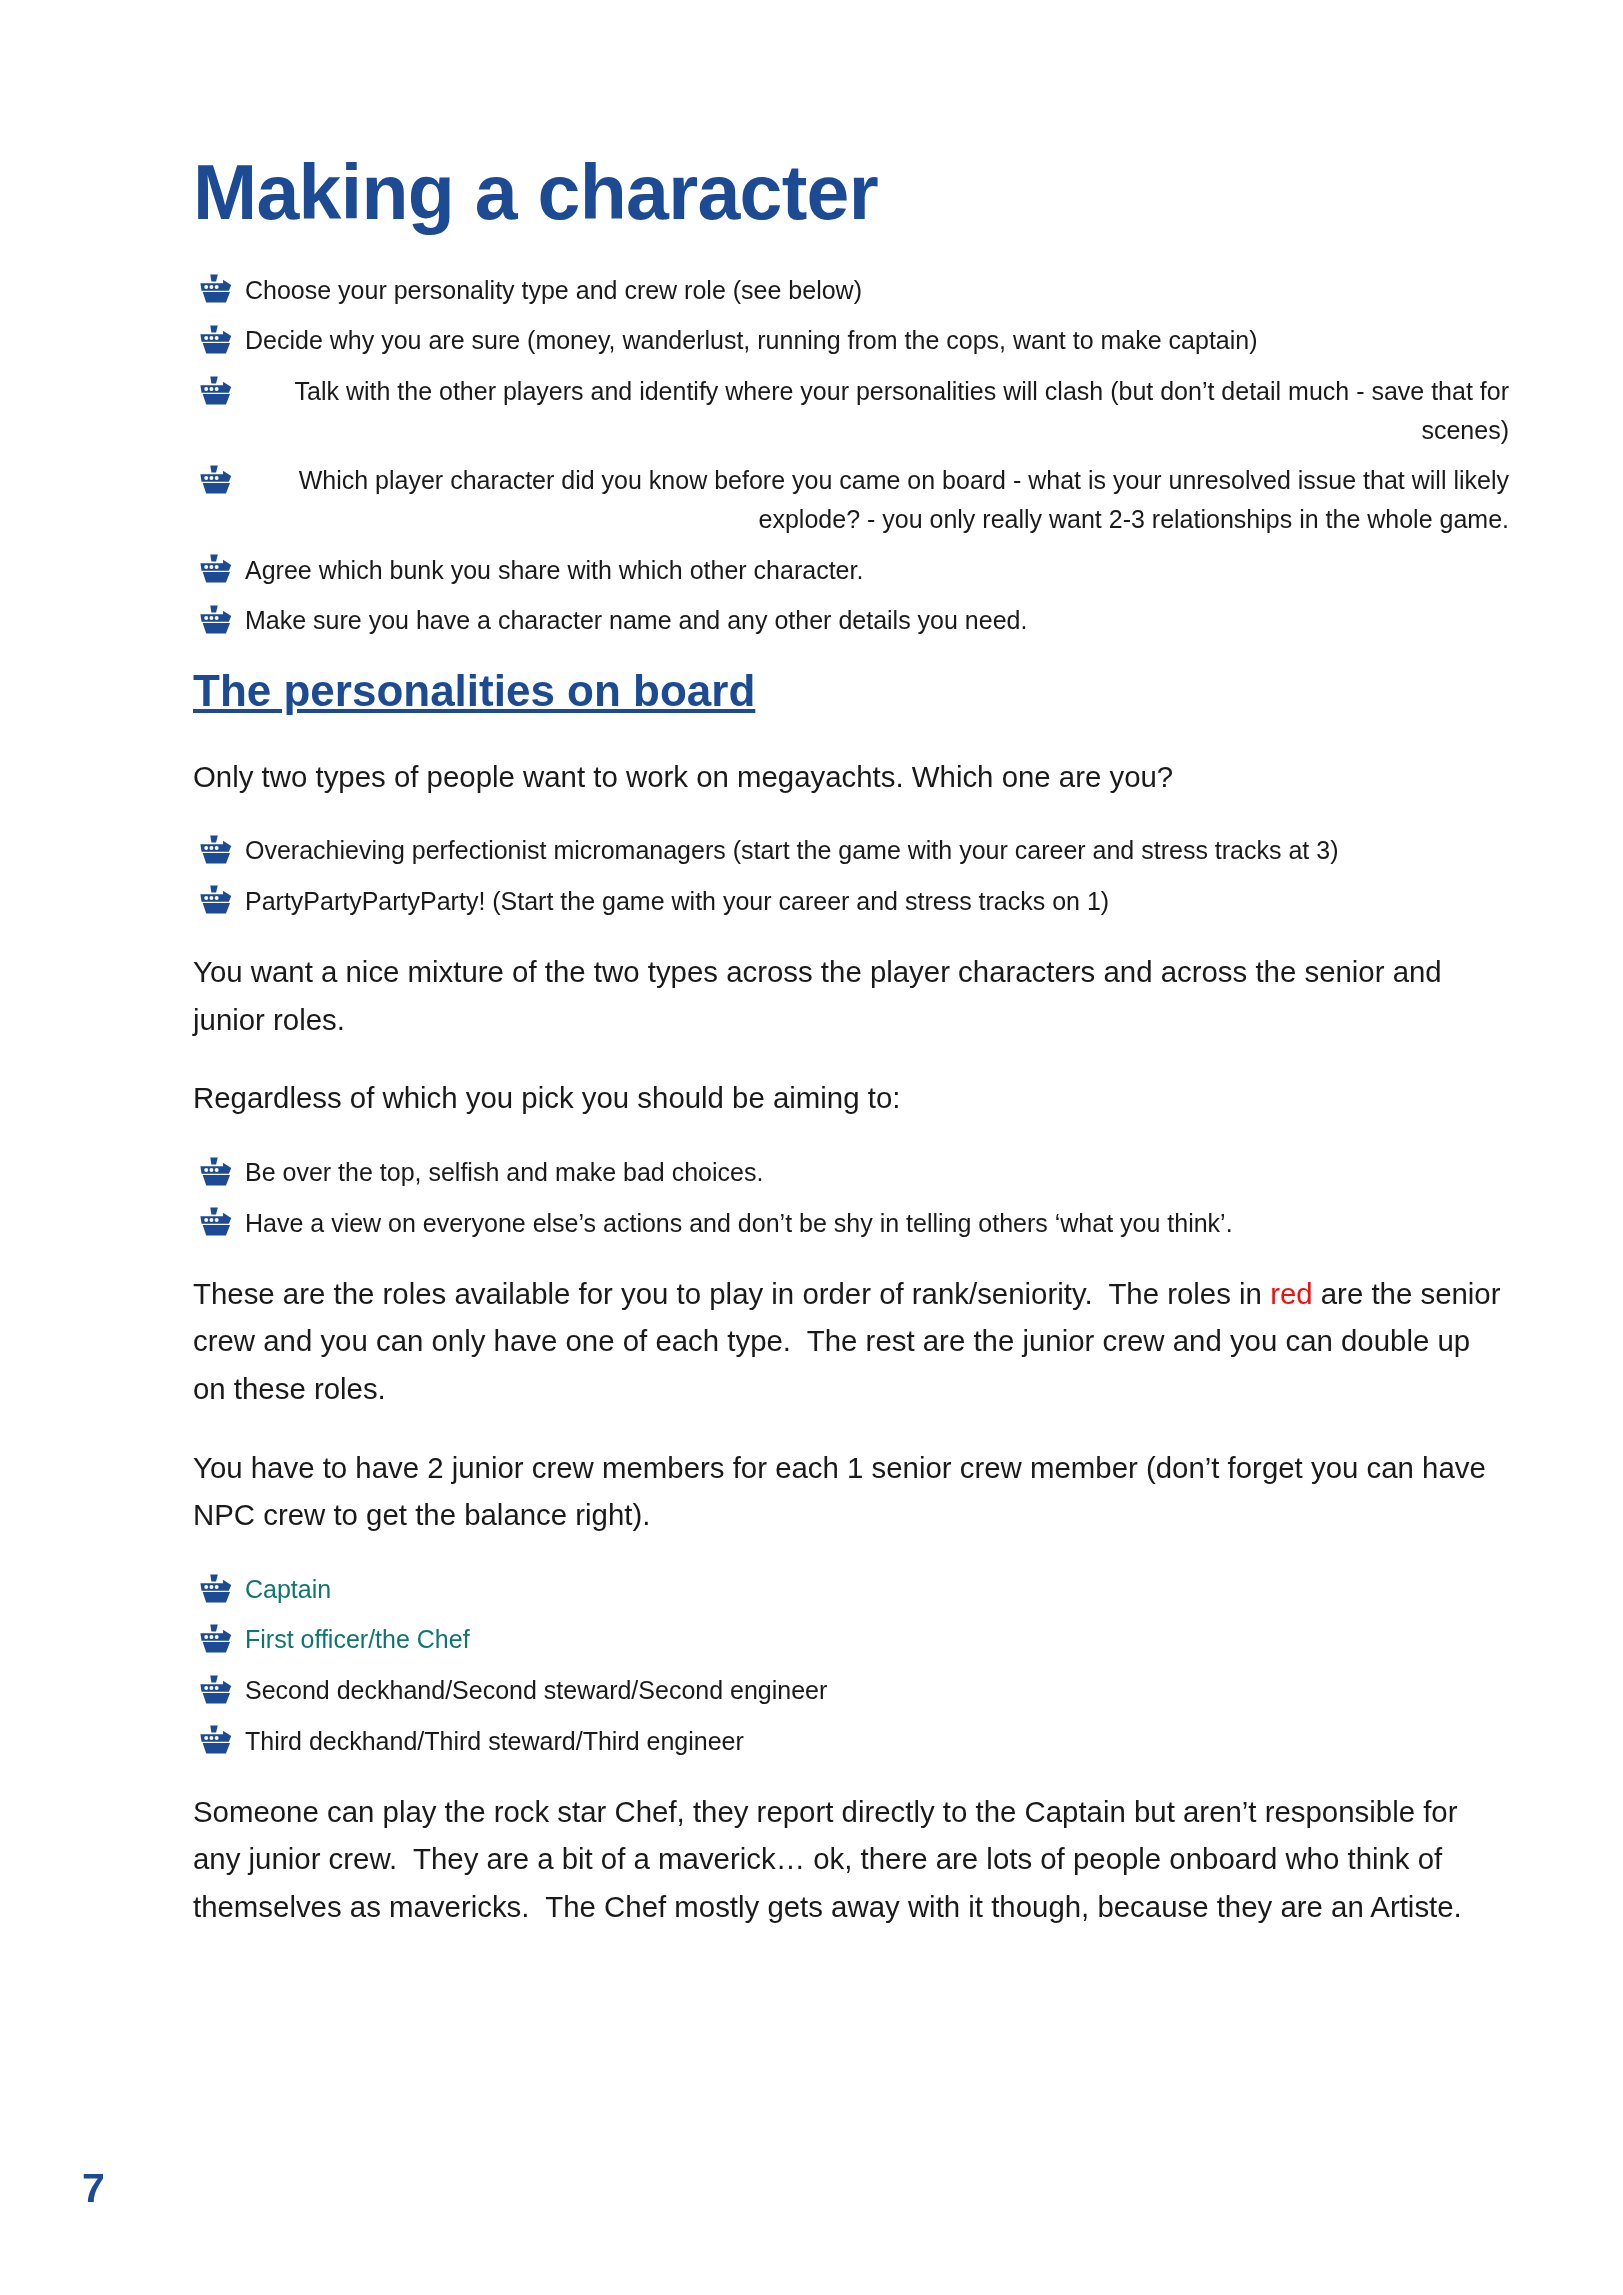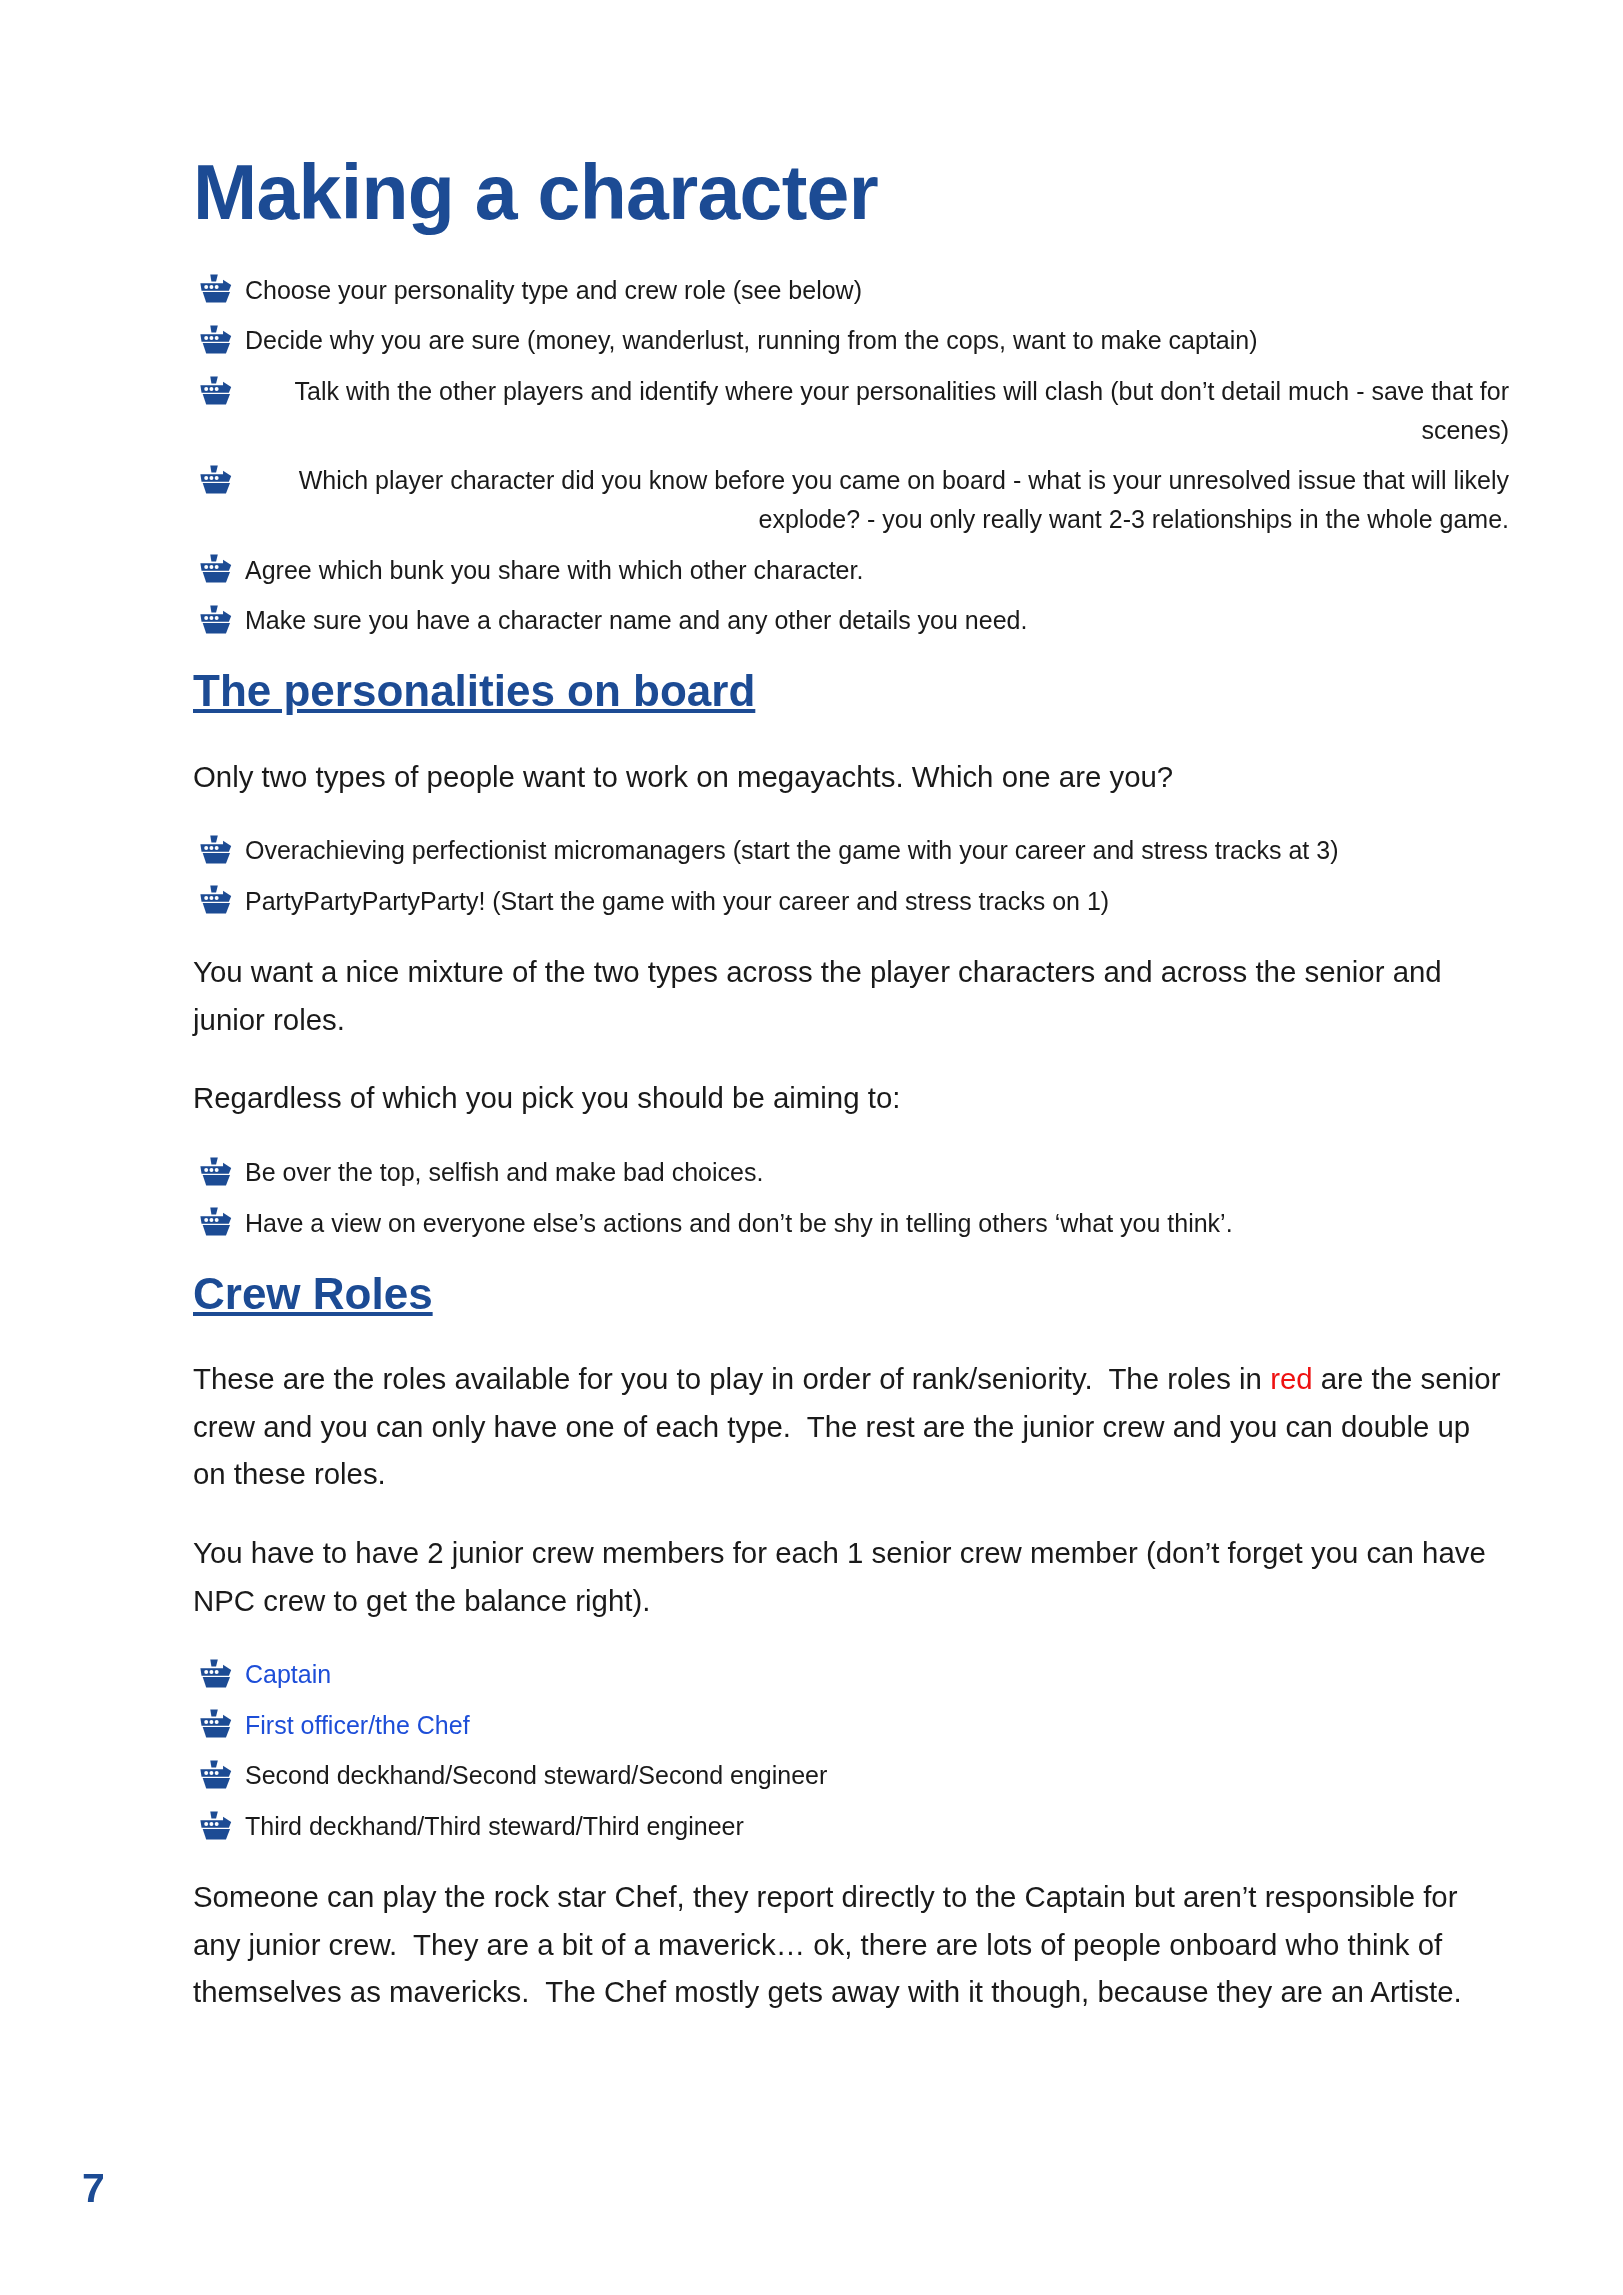--- a/index.html
+++ b/index.html
@@ -51,21 +51,21 @@
     flex: 0 0 auto;
     width: 35px;
     height: 31px;
     margin: 2.6px 11.8px 0 0;
   }
   .ship svg { width: 100%; height: 100%; display: block; }
   .check-text {
     font-size: 25px;
     line-height: 1.55;
   }
-  .role-red .check-text { color: #1d4ed8; }
+  .role-red .check-text { color: #0f766e; }
   .red-word { color: #ee1111; }
   .page-number {
     position: absolute;
     left: 82px;
     top: 2165px;
     font-size: 41px;
     font-weight: 700;
     color: #1c4b94;
   }
 </style>
@@ -179,21 +179,20 @@
     <li>
       <span class="ship">
           <svg fill="#1c4b94" viewBox="0 0 54 48" width="35" height="31">
             <use href="#ship-glyph"></use>
           </svg>
         </span>
       <span class="check-text">Have a view on everyone else’s actions and don’t be shy in telling others ‘what you think’.</span>
     </li>
   </ul>
 
-  <h2 class="section-heading">Crew Roles</h2>
 
   <p class="para"><span>These are the roles available for you to play in order of rank/seniority.  The roles in </span><span class="red-word">red</span><span> are the senior crew and you can only have one of each type.  The rest are the junior crew and you can double up on these roles.</span></p>
 
   <p class="para">You have to have 2 junior crew members for each 1 senior crew member (don’t forget you can have NPC crew to get the balance right).</p>
 
   <ul class="ship-list">
     <li class="role-red">
       <span class="ship">
           <svg fill="#1c4b94" viewBox="0 0 54 48" width="35" height="31">
             <use href="#ship-glyph"></use>

